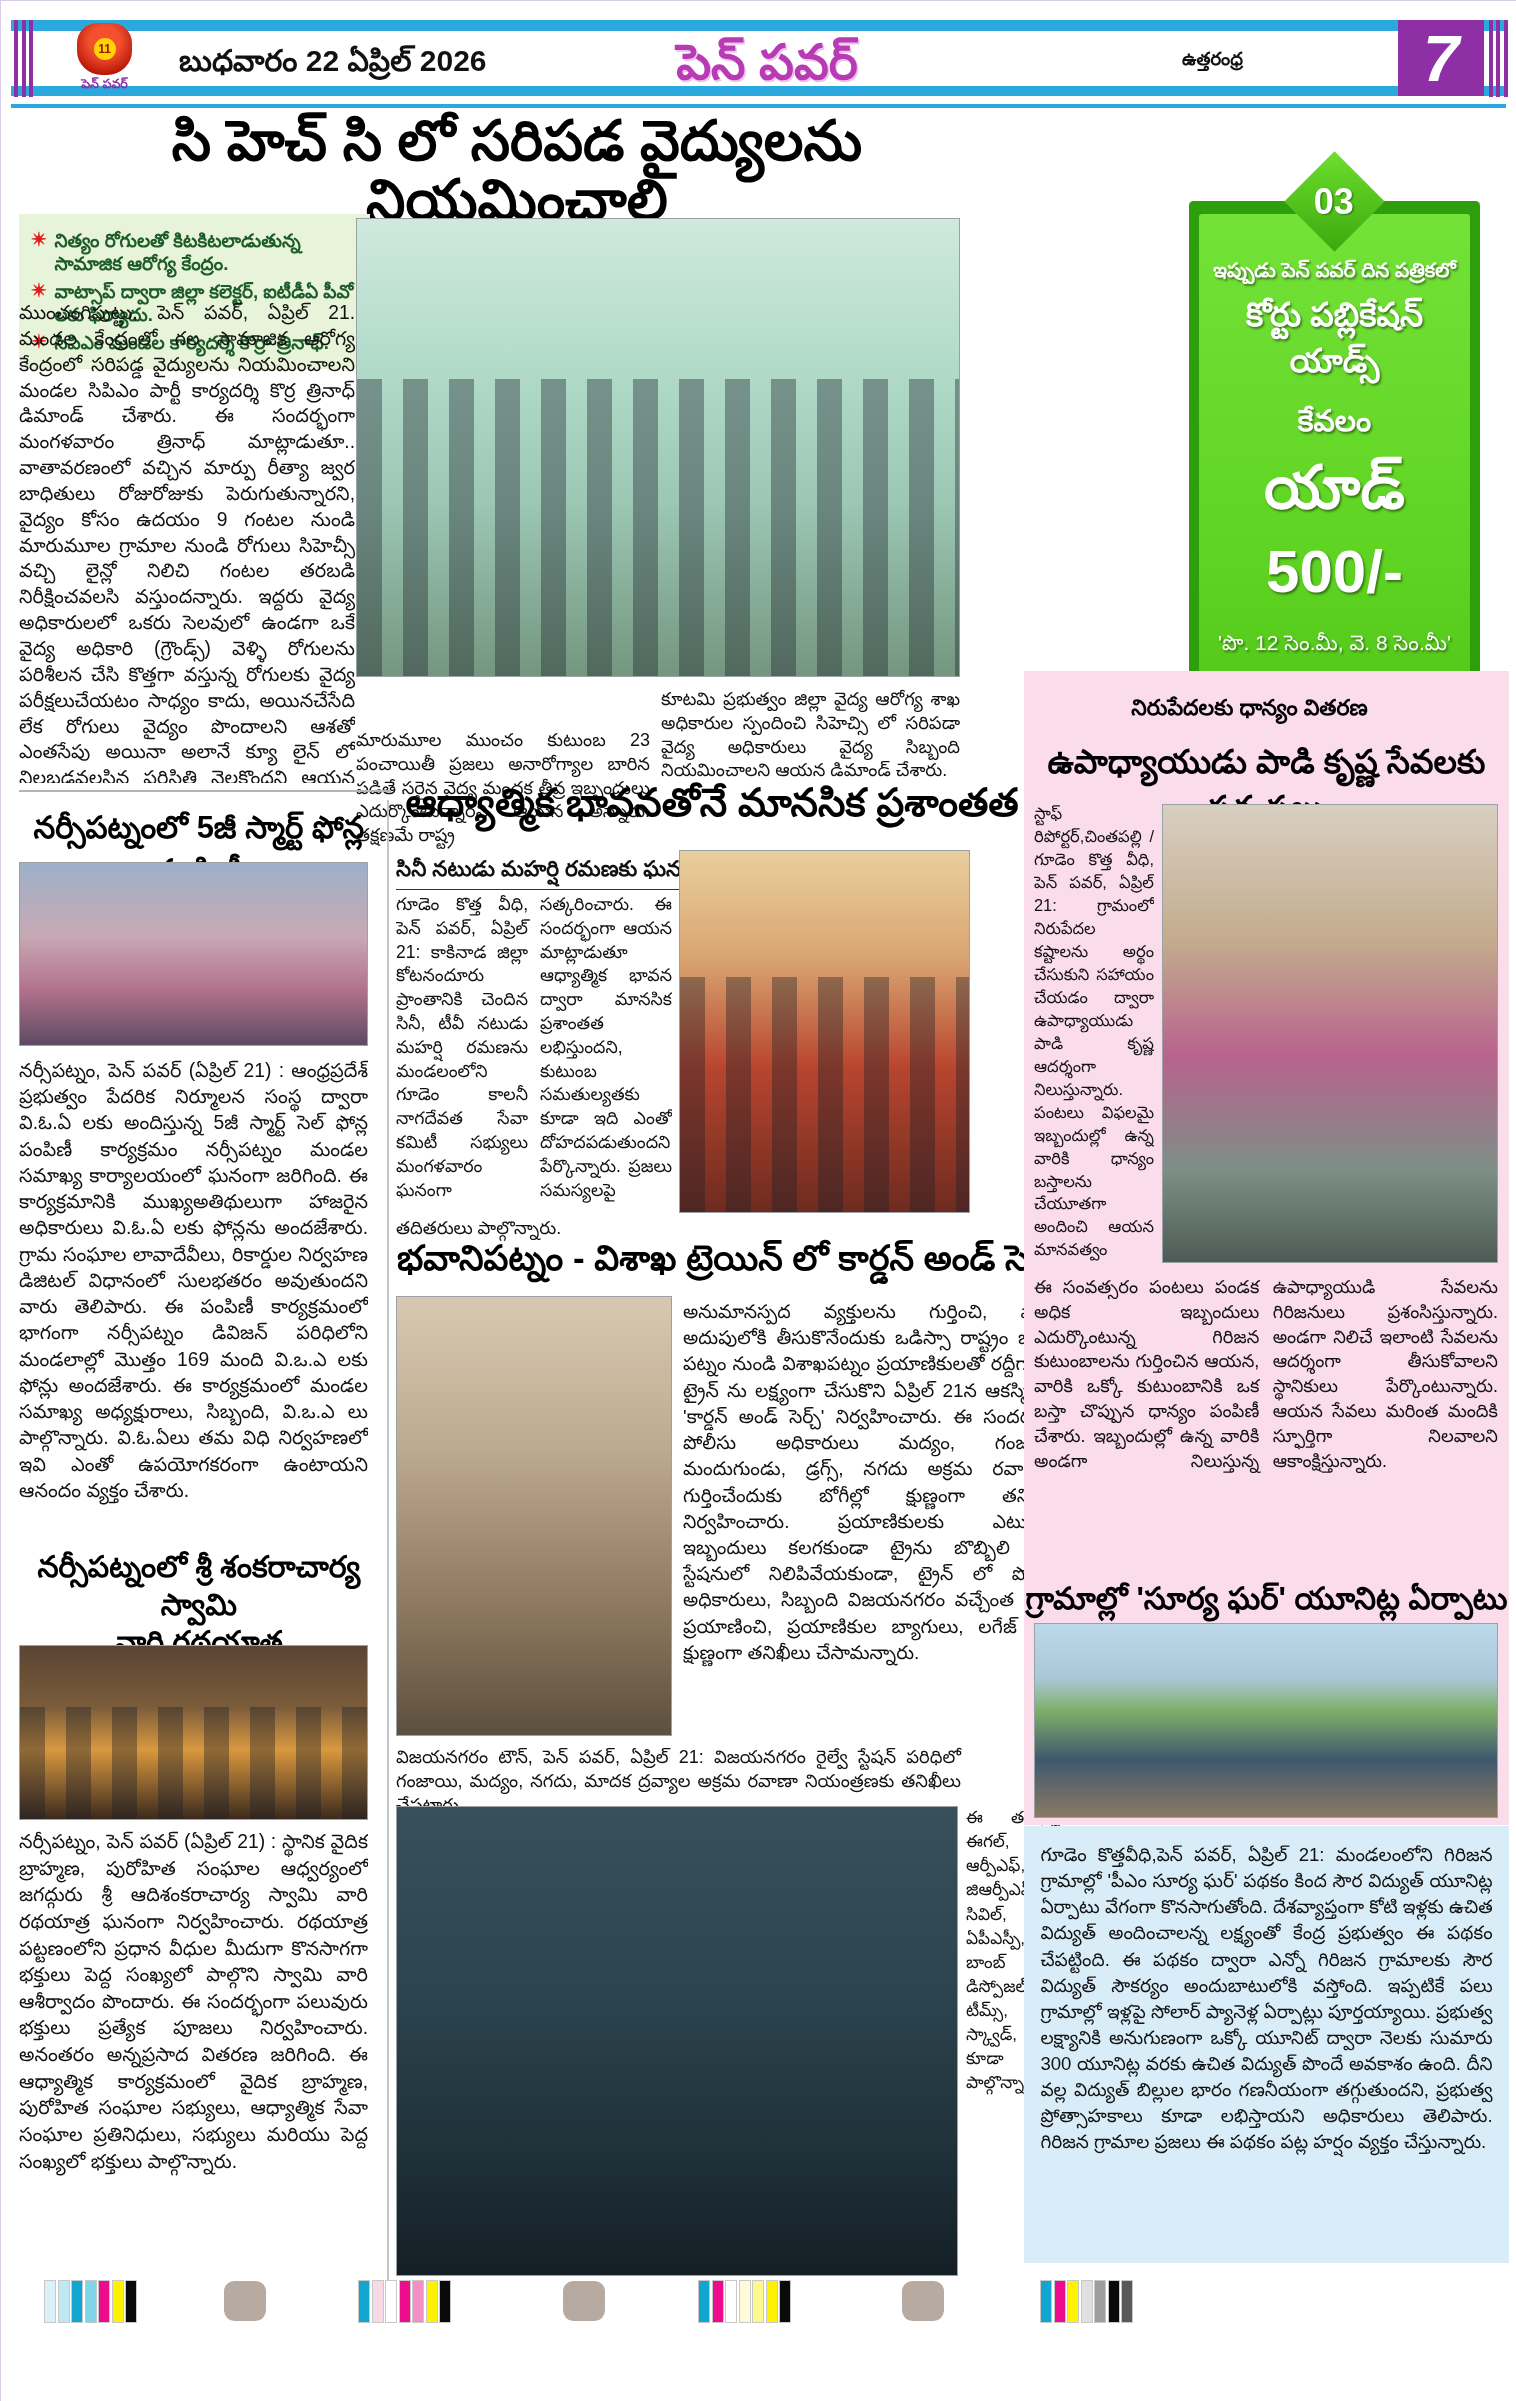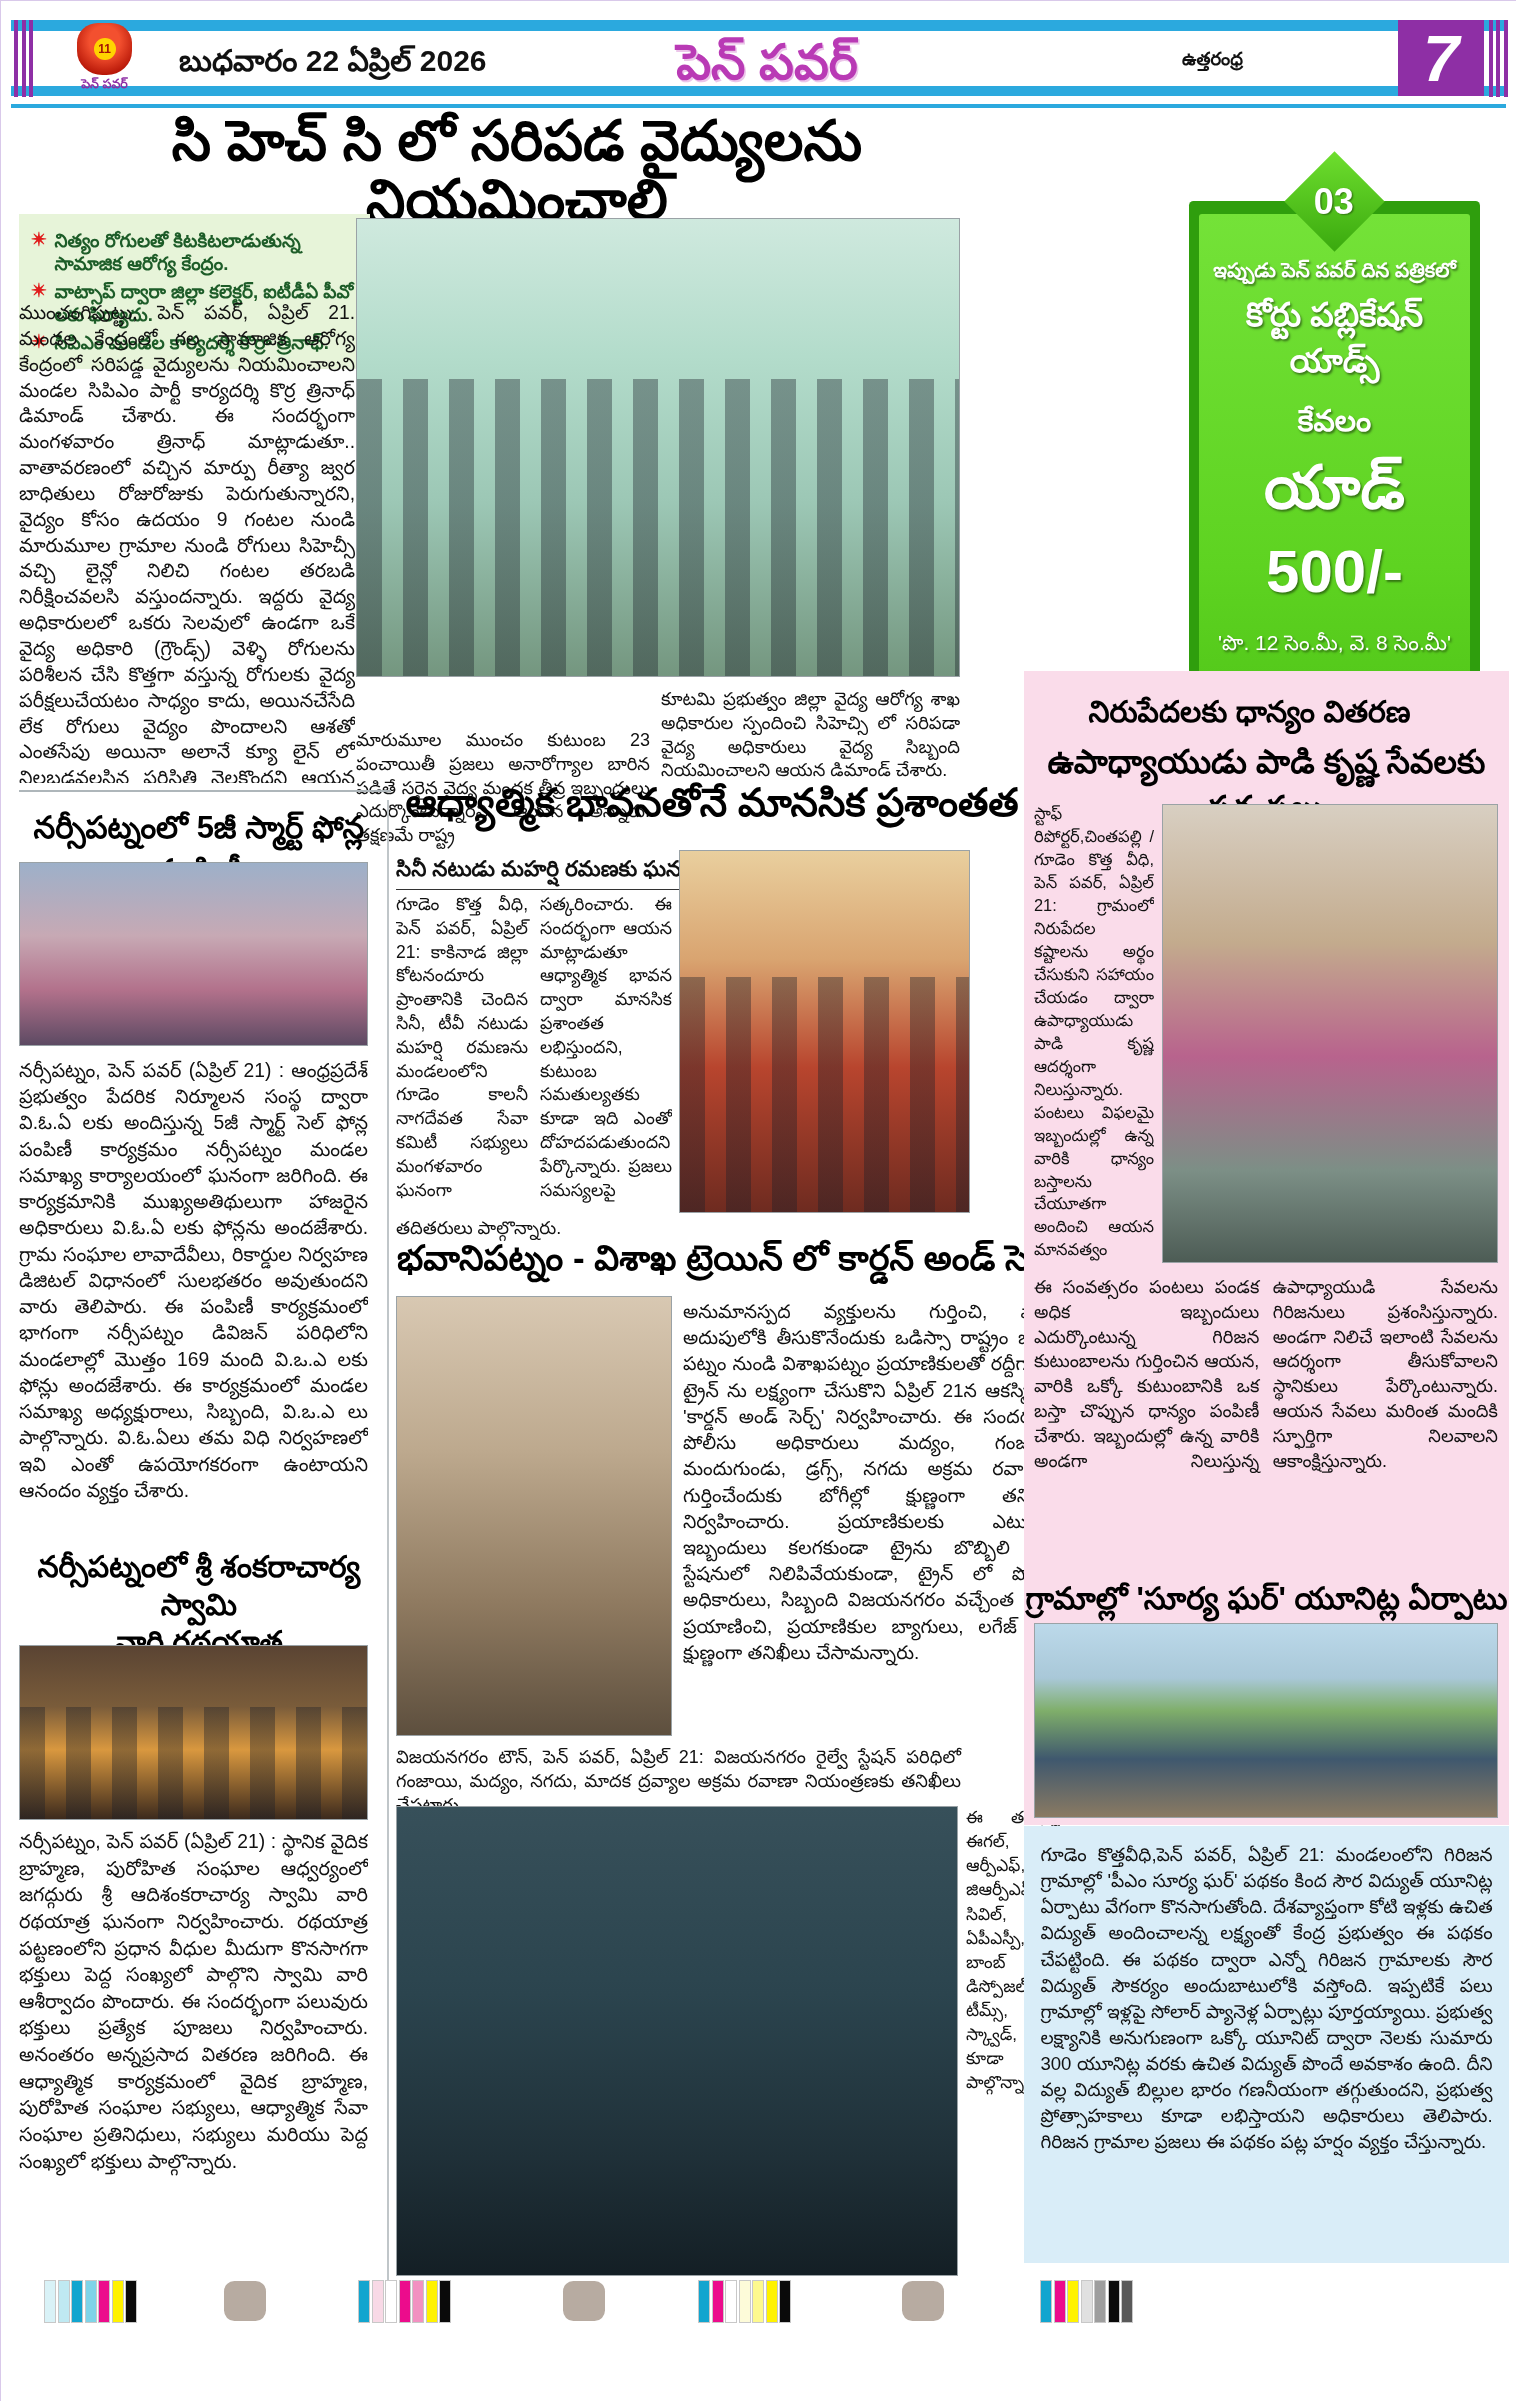--- a/index.html
+++ b/index.html
@@ -175,21 +175,21 @@
   <div class="abs jt" style="left:395px;top:1745px;width:565px;font-size:18px;line-height:1.32;">
     <span class="dl">విజయనగరం టౌన్, పెన్ పవర్, ఏప్రిల్ 21:</span>
     <span>విజయనగరం రైల్వే స్టేషన్ పరిధిలో గంజాయి, మద్యం, నగదు, మాదక ద్రవ్యాల అక్రమ రవాణా నియంత్రణకు తనిఖీలు చేపట్టారు.</span>
   </div>
   <div class="abs photo" style="left:395px;top:1805px;width:562px;height:470px;
        background:linear-gradient(180deg,#37505a 0%,#2b444e 40%,#1f3038 75%,#141f25 100%);"></div>
   <div class="abs jt sidecol" style="left:965px;top:1805px;width:101px;height:467px;overflow:hidden;">ఈ తనిఖీల్లో ఈగల్, ఆర్పీఎఫ్, జిఆర్పీఎఫ్, సివిల్, ఏపీఎస్పీ, బాంబ్ డిస్పోజల్ టీమ్స్, డాగ్ స్క్వాడ్, స్వాట్ కూడా పాల్గొన్నాయి.</div>
 
   <div class="abs pinkpanel" style="left:1023px;top:670px;width:485px;height:1154px;"></div>
 
-  <div class="abs hl ctr" style="left:1023px;top:694px;width:451px;font-size:30px;">నిరుపేదలకు ధాన్యం వితరణ</div>
+  <div class="abs hl ctr" style="left:1023px;top:694px;width:451px;font-size:22px;">నిరుపేదలకు ధాన్యం వితరణ</div>
   <div class="abs hl ctr" style="left:1023px;top:742px;width:485px;font-size:33px;">ఉపాధ్యాయుడు పాడి కృష్ణ సేవలకు ప్రశంసలు</div>
   <div class="abs jt" style="left:1033px;top:801px;width:120px;height:462px;font-size:16.4px;line-height:1.4;overflow:hidden;">
     <span class="dl">స్టాఫ్ రిపోర్టర్,చింతపల్లి /గూడెం కొత్త వీధి, పెన్ పవర్, ఏప్రిల్ 21:</span>
     <span>గ్రామంలో నిరుపేదల కష్టాలను అర్థం చేసుకుని సహాయం చేయడం ద్వారా ఉపాధ్యాయుడు పాడి కృష్ణ ఆదర్శంగా నిలుస్తున్నారు. పంటలు విఫలమై ఇబ్బందుల్లో ఉన్న వారికి ధాన్యం బస్తాలను చేయూతగా అందించి ఆయన మానవత్వం చాటుకుంటున్నారు.</span>
   </div>
   <div class="abs photo" style="left:1161px;top:803px;width:336px;height:459px;
        background:linear-gradient(180deg,#d8cfc2 0%,#c3ab8d 30%,#b8638d 55%,#7c8f86 80%,#4d5c55 100%);"></div>
   <div class="abs jt" style="left:1033px;top:1274px;width:464px;height:250px;font-size:18px;line-height:1.38;column-count:2;column-gap:13.4px;overflow:hidden;">ఈ సంవత్సరం పంటలు పండక అధిక ఇబ్బందులు ఎదుర్కొంటున్న గిరిజన కుటుంబాలను గుర్తించిన ఆయన, వారికి ఒక్కో కుటుంబానికి ఒక బస్తా చొప్పున ధాన్యం పంపిణీ చేశారు. ఇబ్బందుల్లో ఉన్న వారికి అండగా నిలుస్తున్న ఉపాధ్యాయుడి సేవలను గిరిజనులు ప్రశంసిస్తున్నారు. అండగా నిలిచే ఇలాంటి సేవలను ఆదర్శంగా తీసుకోవాలని స్థానికులు పేర్కొంటున్నారు. ఆయన సేవలు మరింత మందికి స్ఫూర్తిగా నిలవాలని ఆకాంక్షిస్తున్నారు.</div>
 
   <div class="abs hl ctr" style="left:1023px;top:1580px;width:485px;font-size:31px;">గ్రామాల్లో 'సూర్య ఘర్' యూనిట్ల ఏర్పాటు వేగవంతం</div>

